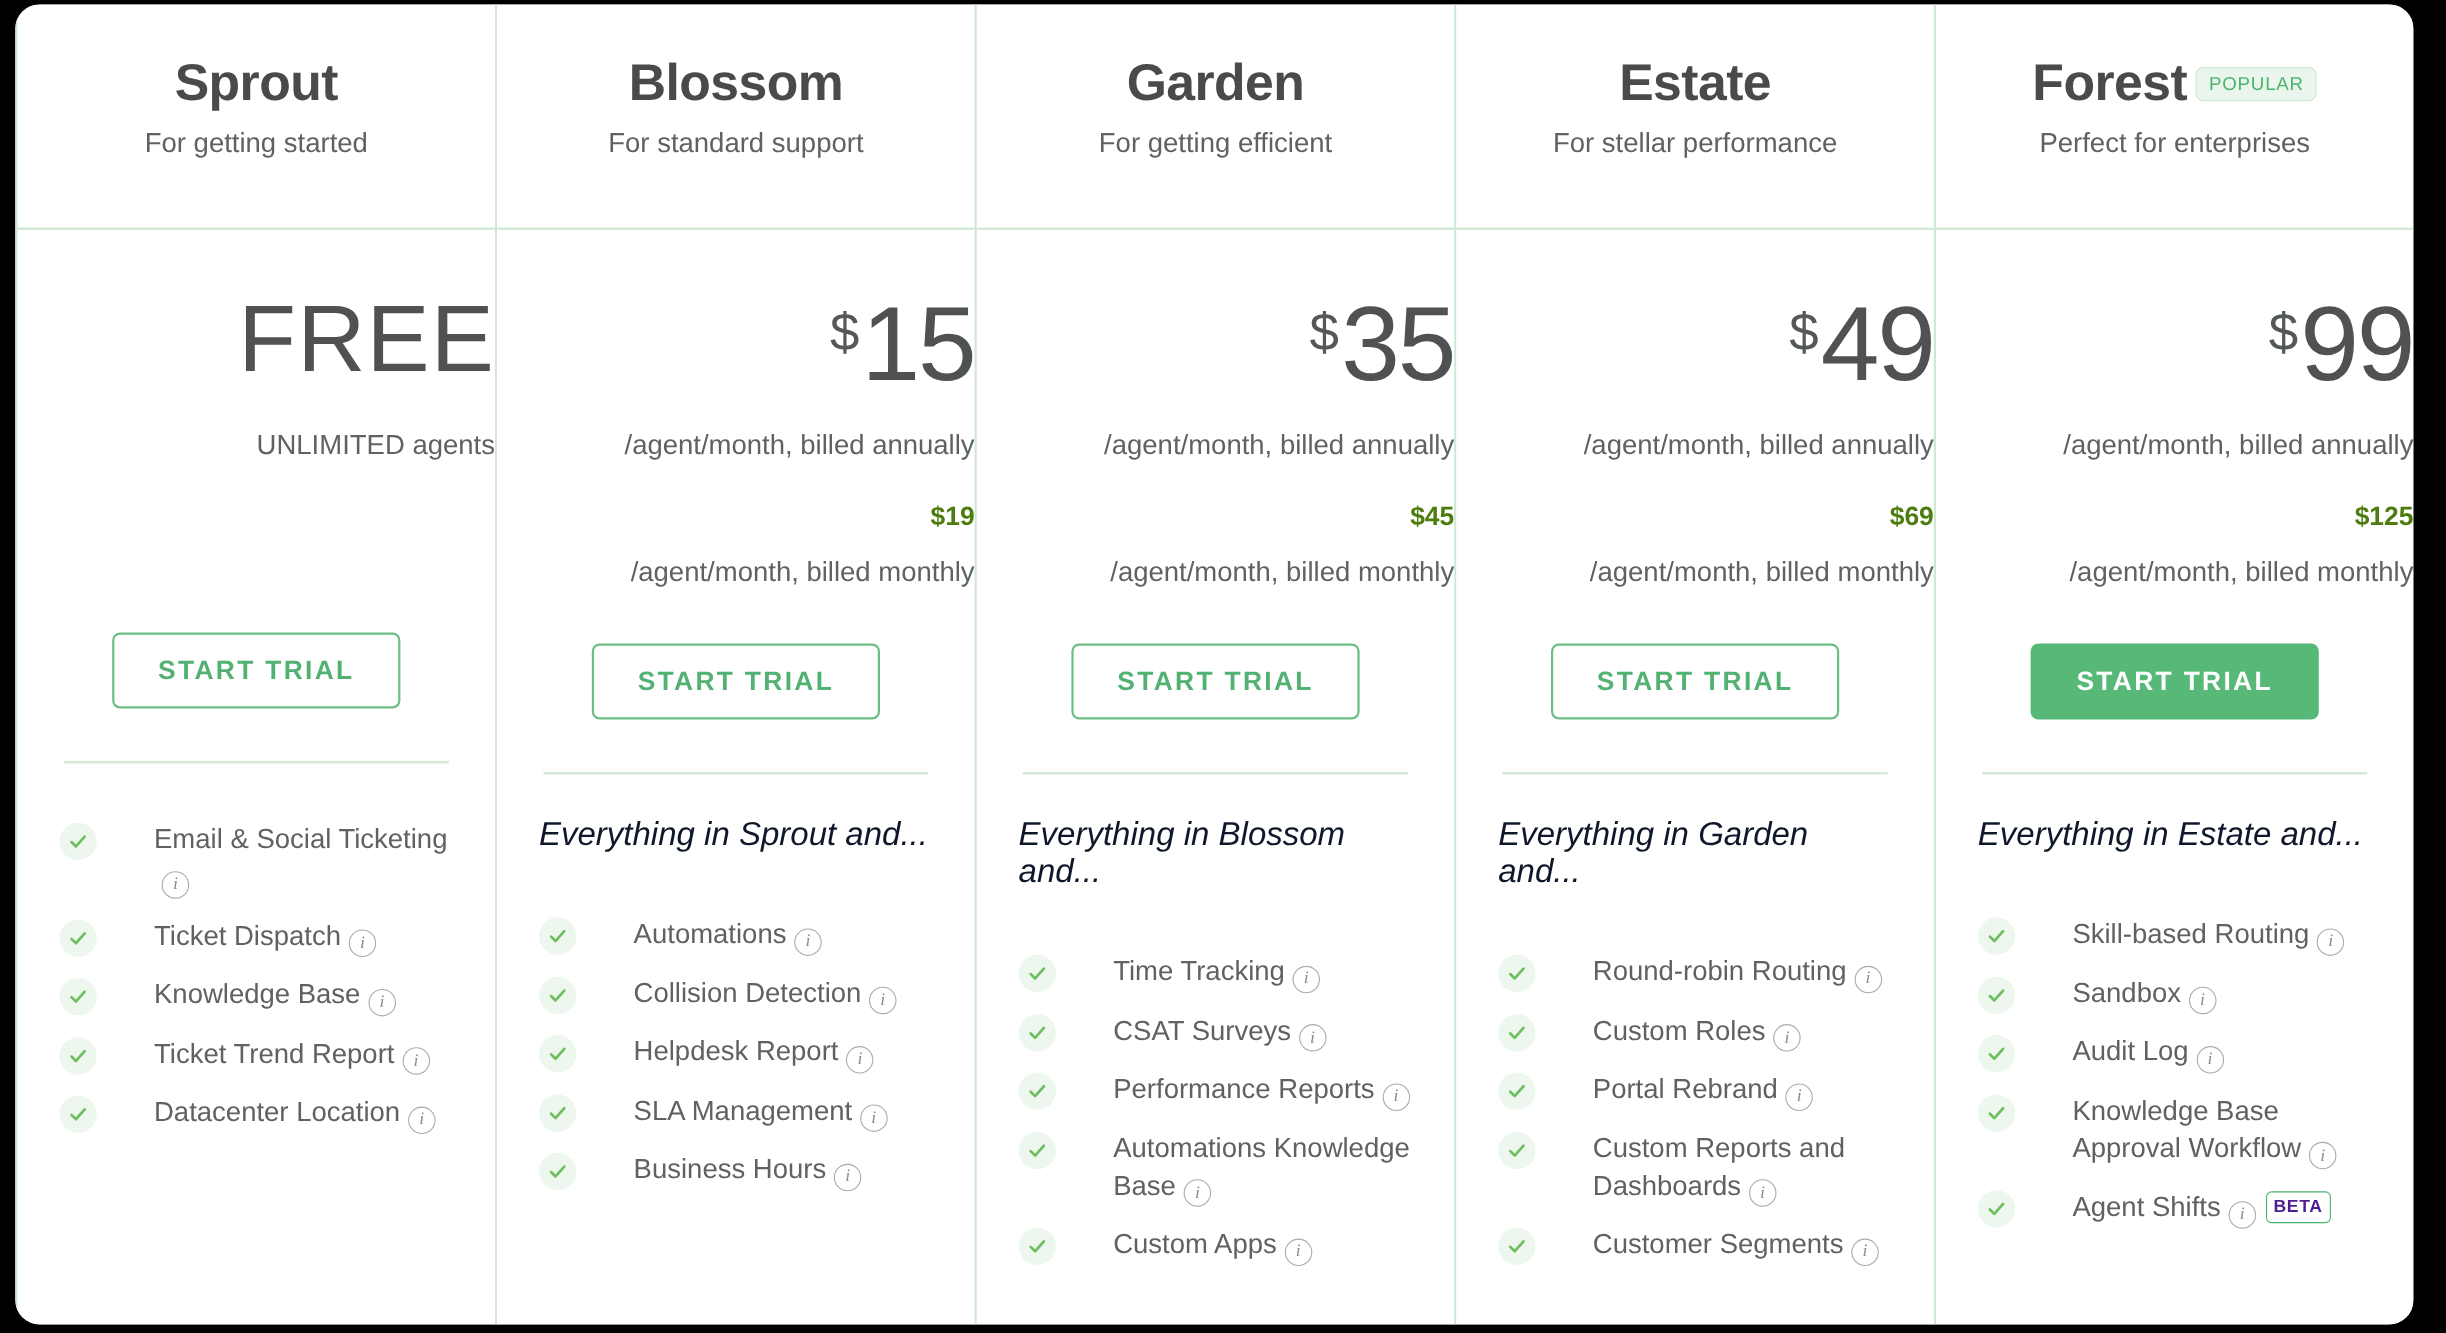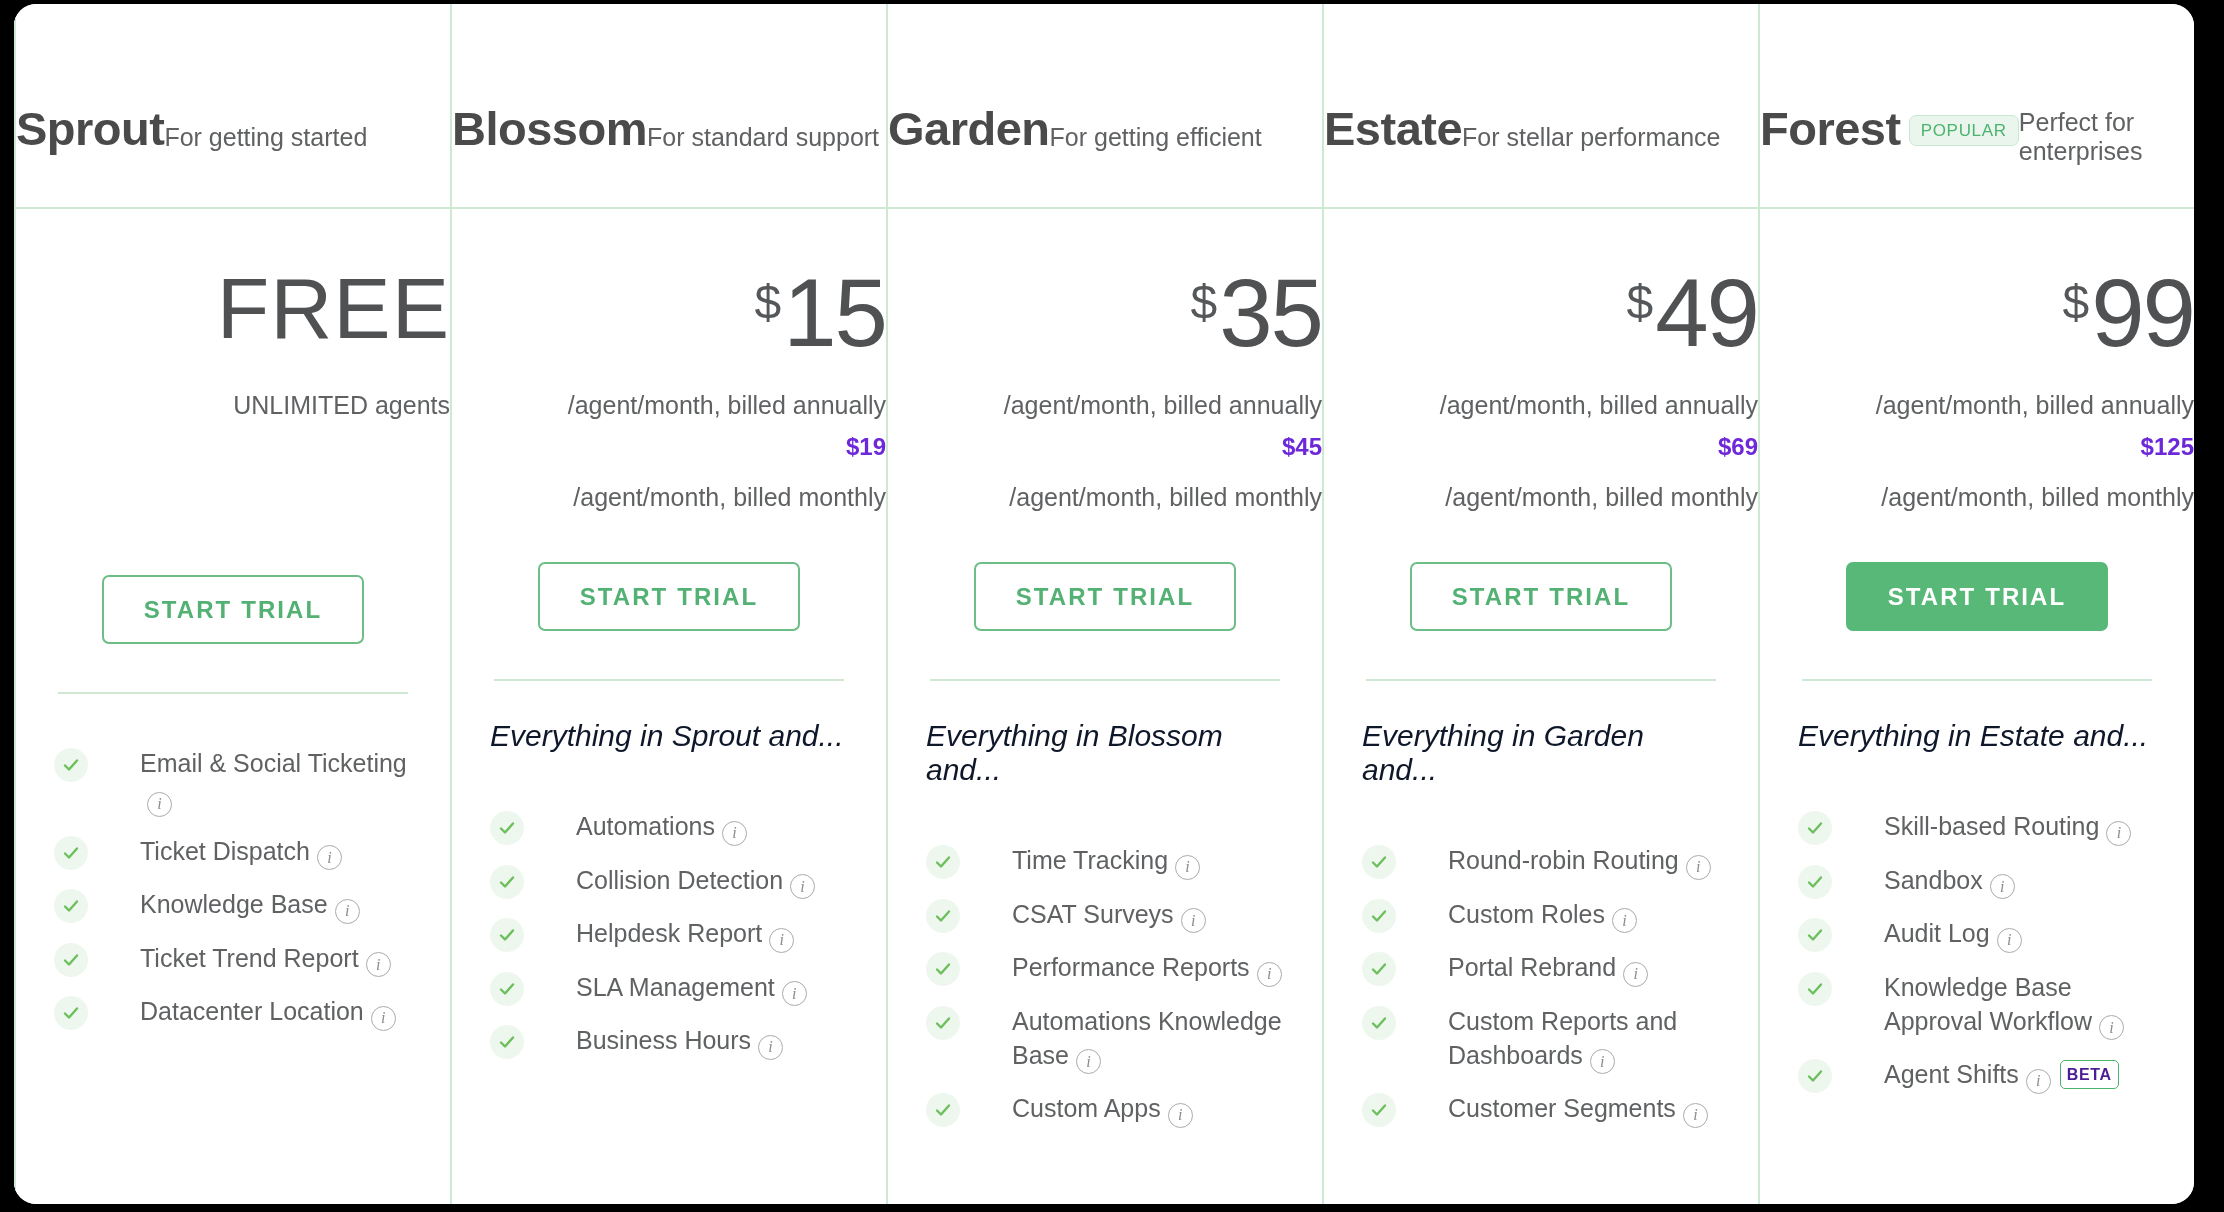--- a/index.html
+++ b/index.html
@@ -40,21 +40,21 @@
     background: #ffffff;
   }
   .plan-col:last-child { border-right: none; }
   .plan-col:first-child { border-left: 2px solid #cfe8d4; }
 
   
   .plan-header {
     height: 205px;
     border-bottom: 2px solid #cfe8d4;
     display: flex;
-    flex-direction: row;
+    flex-direction: column;
     align-items: center;
     padding-top: 46px;
   }
   .plan-title-row {
     display: flex;
     align-items: center;
     justify-content: center;
     gap: 8px;
   }
   .plan-name {
@@ -116,24 +116,24 @@
   .amount.free-word {
     font-size: 86px;
     letter-spacing: 1px;
   }
   .billing-note {
     margin-top: 22px;
     font-size: 25px;
     color: #5f6163;
   }
   .alt-price {
-    margin-top: 13px;
+    margin-top: 36px;
     font-size: 24px;
     font-weight: 700;
-    color: #6d28d9;
+    color: #4d7c0f;
   }
   .alt-note {
     margin-top: 22px;
     font-size: 25px;
     color: #5f6163;
   }
 
   
   .cta-wrap {
     display: flex;

